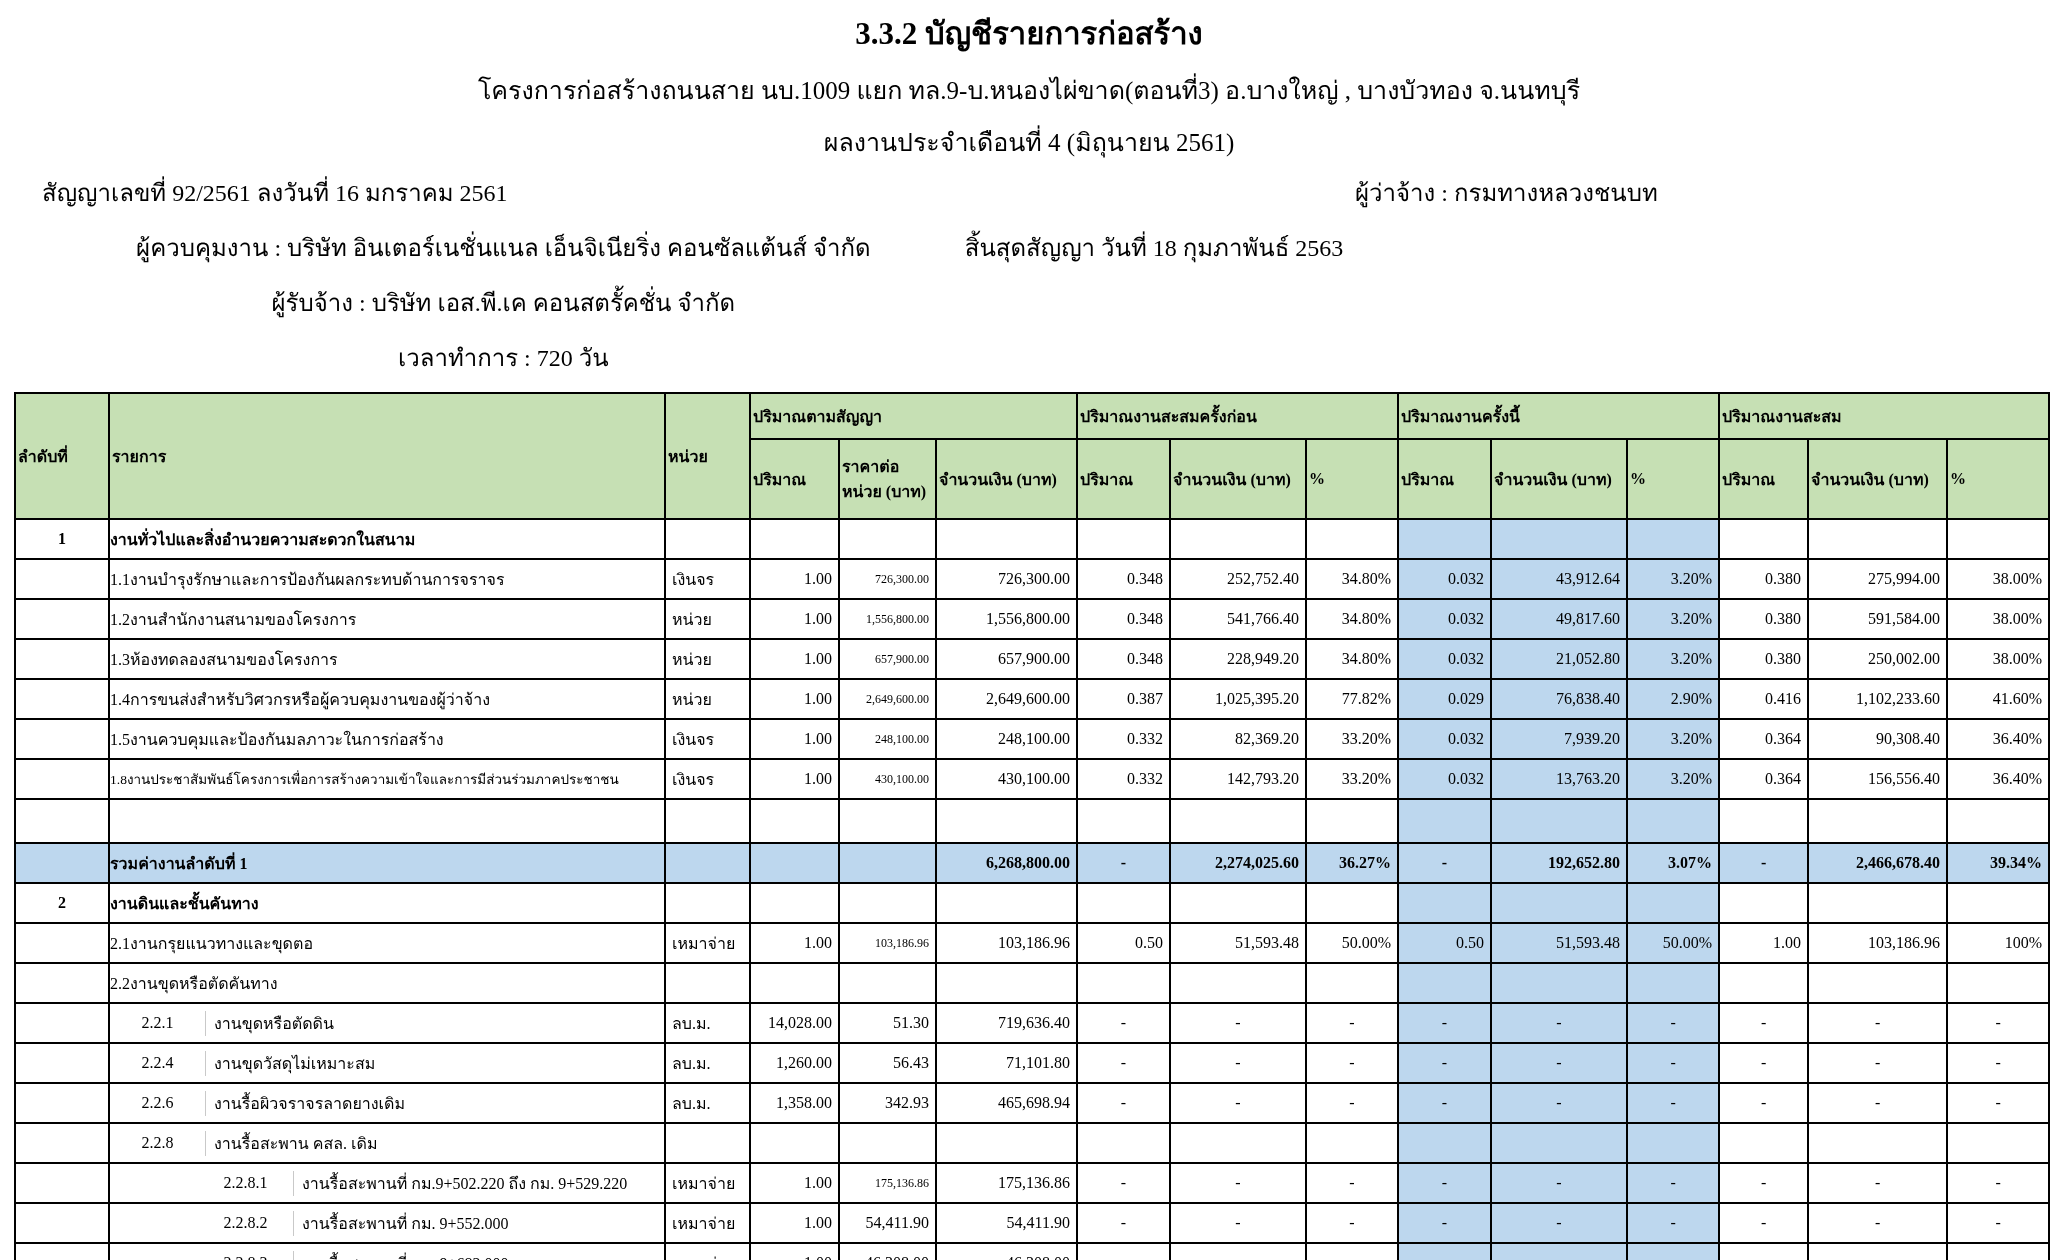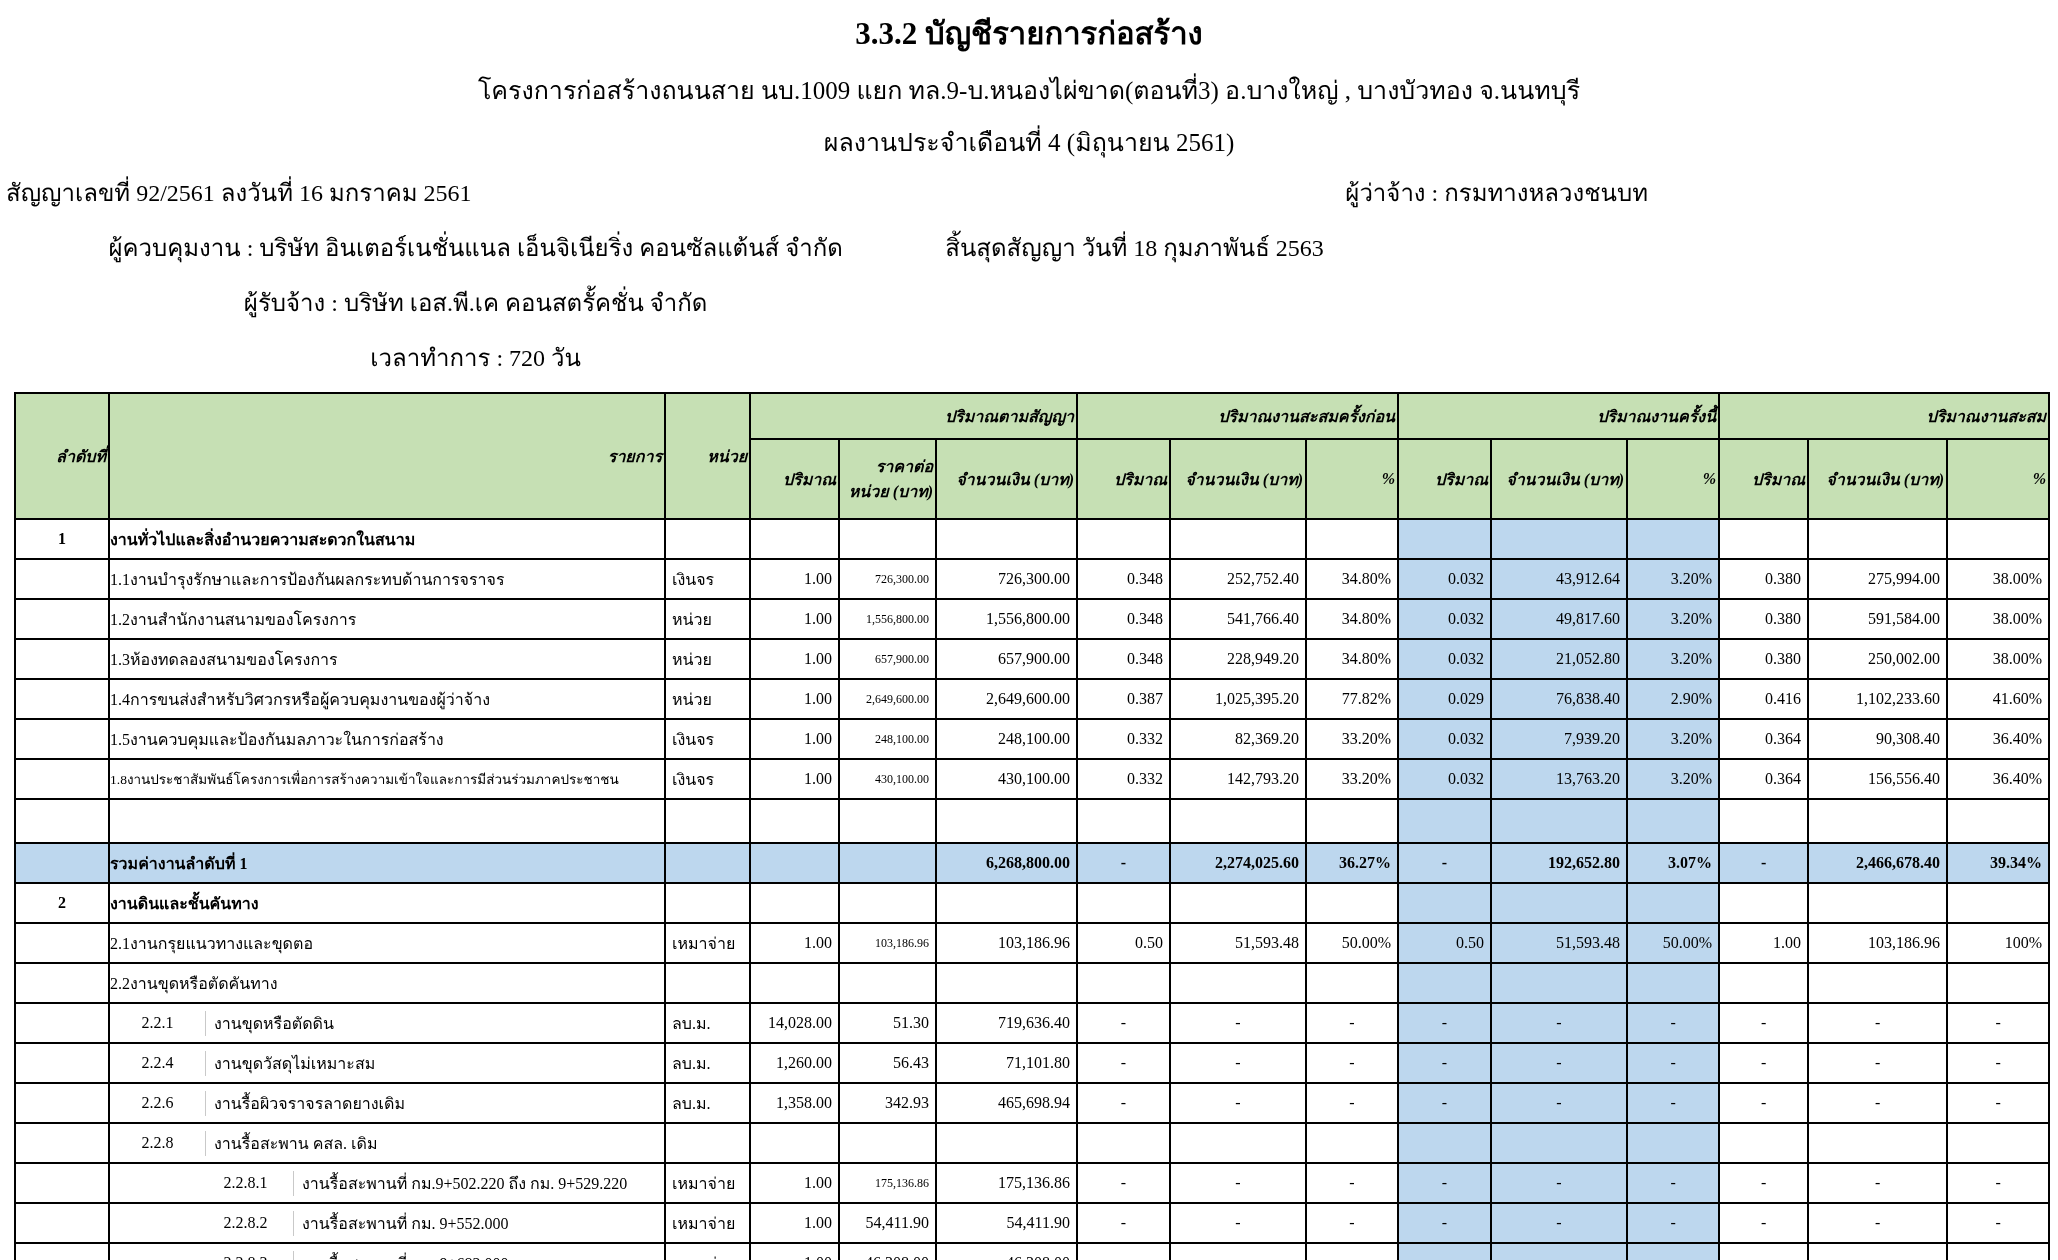--- a/index.html
+++ b/index.html
@@ -10,35 +10,35 @@
   html,body{margin:0;padding:0}
   body{
     width:2058px;height:1260px;background:#fff;color:#000;
     font-family:"Liberation Serif","DejaVu Serif",serif;
     overflow:hidden;
   }
   .title{text-align:center;font-size:31px;font-weight:bold;margin-top:8px}
   .sub{text-align:center;font-size:25px;margin-top:12px}
   .info{
     display:grid;grid-template-columns:46% 54%;
-    padding:4px 10px 0 6px;font-size:24px;
+    padding:4px 10px 0 6px;font-size:24px;margin-left:36px;
   }
   .info .l{ text-align:left; line-height:55px; }
   .info .r{ text-align:center; line-height:55px; }
   table{
     border-collapse:collapse;table-layout:fixed;
     margin:6px 0 0 14px;width:2034px;
   }
   th,td{
     border:2px solid #000;padding:0 6px;overflow:hidden;
     font-size:16px;vertical-align:middle;white-space:nowrap;
   }
   thead th{
-    background:var(--green);font-weight:bold;text-align:right;
-    white-space:pre-line;padding:4px 2px;font-style:italic;
+    background:var(--green);font-weight:bold;text-align:left;
+    white-space:pre-line;padding:4px 2px;
   }
   tr.grp th{height:46px}
   tr.subh th{height:80px}
   tbody tr{height:40px}
   tbody tr.empty{height:44px}
   td.c{}
   td.num{text-align:right}
   td.dash{text-align:center}
   td.small{font-size:12px}
   td.blue{background:var(--blue)}

